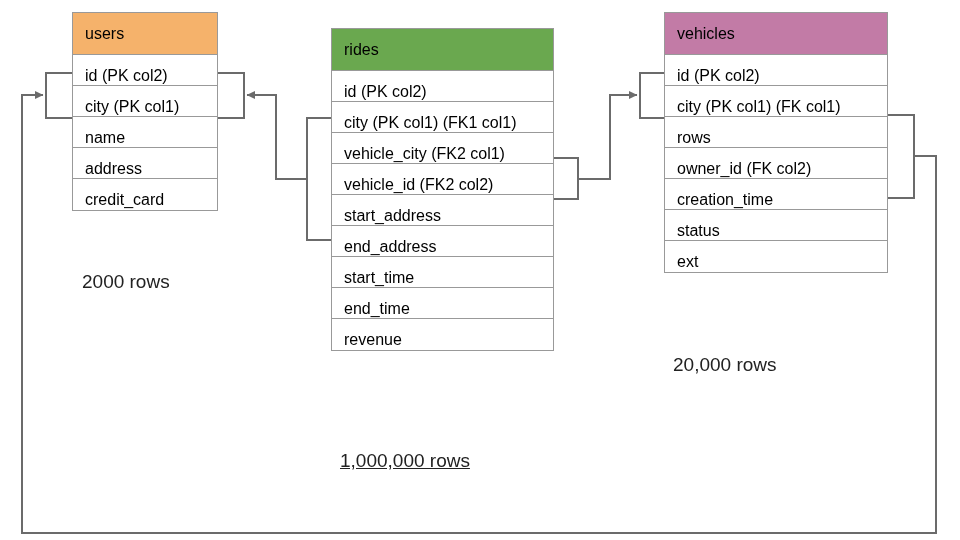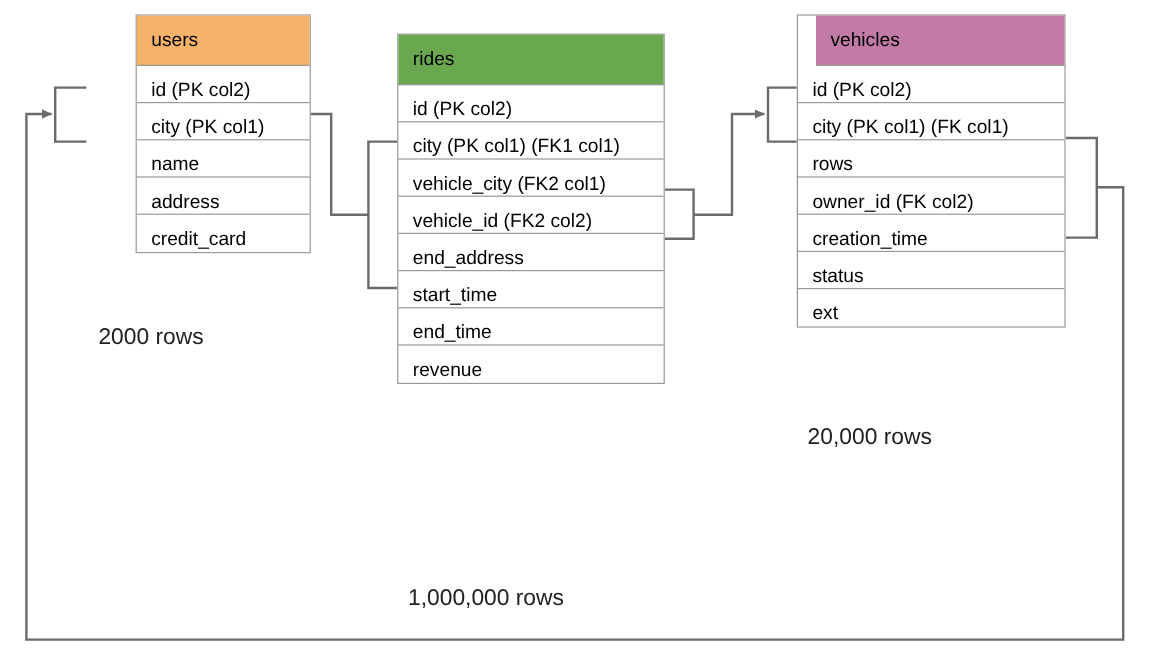--- a/index.html
+++ b/index.html
@@ -86,45 +86,46 @@
       <path d="M888,115 L914,115 L914,198 L888,198"></path>
 
       <path d="M307,179 L276,179 L276,95 L247,95" marker-end="url(#arrow)"></path>
 
       <path d="M578,179 L610,179 L610,95 L637,95" marker-end="url(#arrow)"></path>
 
       <path d="M914,156 L936,156 L936,533 L22,533 L22,95 L43,95" marker-end="url(#arrow)"></path>
     </g>
   </svg>
 
-  <div class="er-table" style="left:72px; top:12px; width:146px;margin-left:41px;">
+  <div class="er-table" style="left:72px; top:12px; width:146px;">
     <div class="tbl-header" style="background:#f5b26b;">users</div>
     <div class="tbl-row">id (PK col2)</div>
     <div class="tbl-row">city (PK col1)</div>
     <div class="tbl-row">name</div>
     <div class="tbl-row">address</div>
     <div class="tbl-row last">credit_card</div>
   </div>
   <div class="row-count" style="left:82px; top:271px;">2000 rows</div>
 
   <div class="er-table" style="left:331px; top:28px; width:223px;">
     <div class="tbl-header" style="background:#6aa84f;">rides</div>
     <div class="tbl-row">id (PK col2)</div>
     <div class="tbl-row">city (PK col1) (FK1 col1)</div>
     <div class="tbl-row">vehicle_city (FK2 col1)</div>
     <div class="tbl-row">vehicle_id (FK2 col2)</div>
+    <div class="tbl-row">start_address</div>
     <div class="tbl-row">end_address</div>
     <div class="tbl-row">start_time</div>
     <div class="tbl-row">end_time</div>
     <div class="tbl-row last">revenue</div>
   </div>
-  <div class="row-count" style="left:340px; top:488px;">1,000,000 rows</div>
+  <div class="row-count" style="left:340px; top:450px;text-decoration:underline;">1,000,000 rows</div>
 
   <div class="er-table" style="left:664px; top:12px; width:224px;">
-    <div class="tbl-header" style="background:#c27ba6;margin-left:15px;">vehicles</div>
+    <div class="tbl-header" style="background:#c27ba6;">vehicles</div>
     <div class="tbl-row">id (PK col2)</div>
     <div class="tbl-row">city (PK col1) (FK col1)</div>
     <div class="tbl-row">rows</div>
     <div class="tbl-row">owner_id (FK col2)</div>
     <div class="tbl-row">creation_time</div>
     <div class="tbl-row">status</div>
     <div class="tbl-row last">ext</div>
   </div>
   <div class="row-count" style="left:673px; top:354px;">20,000 rows</div>
 

